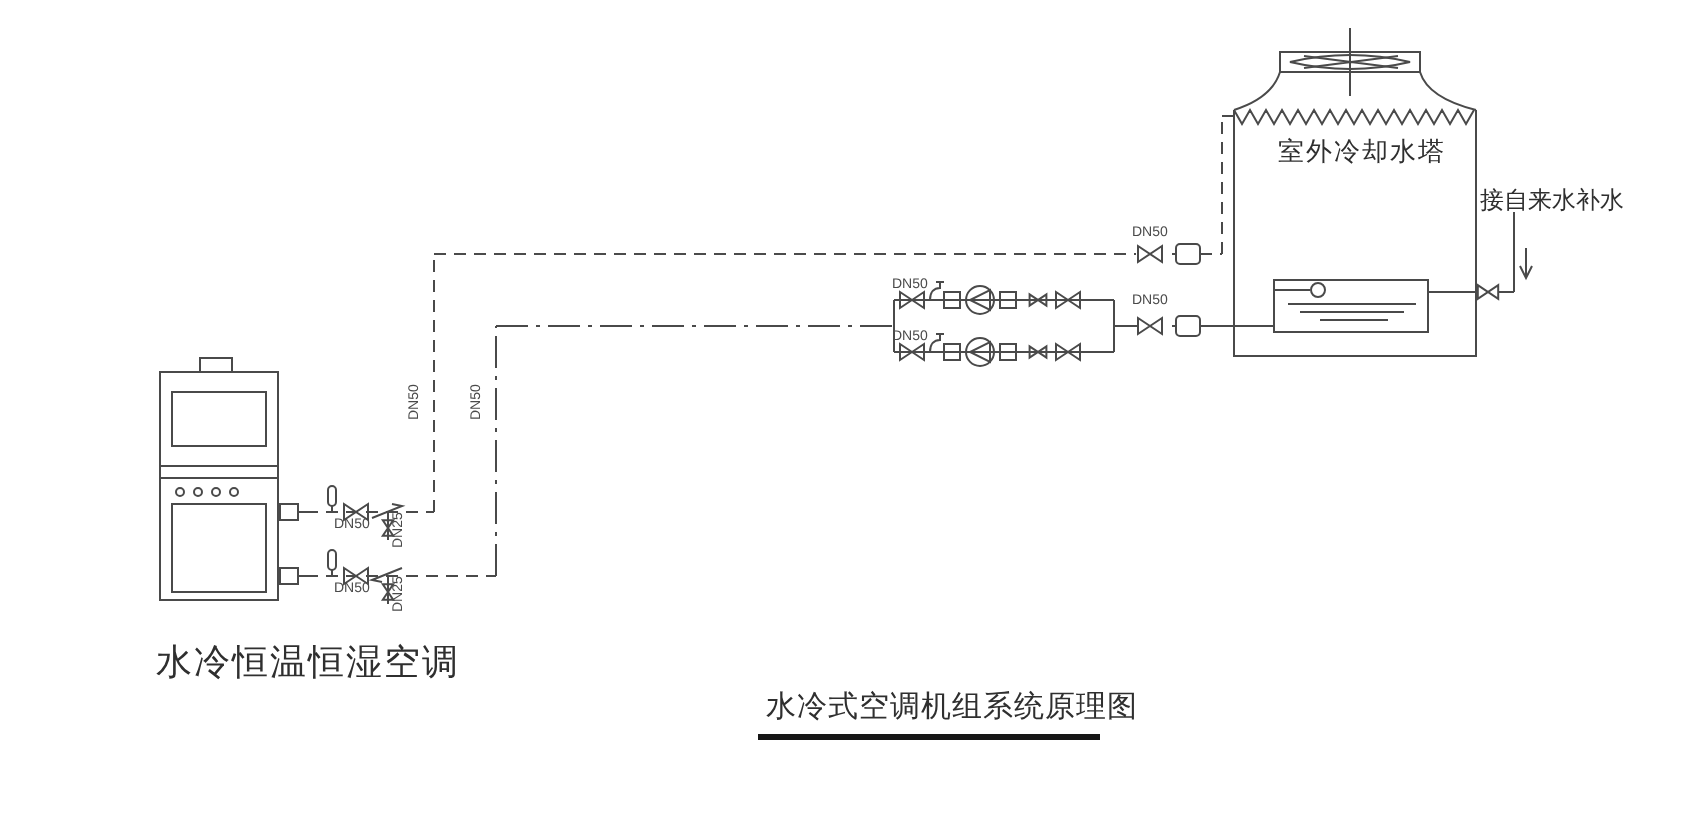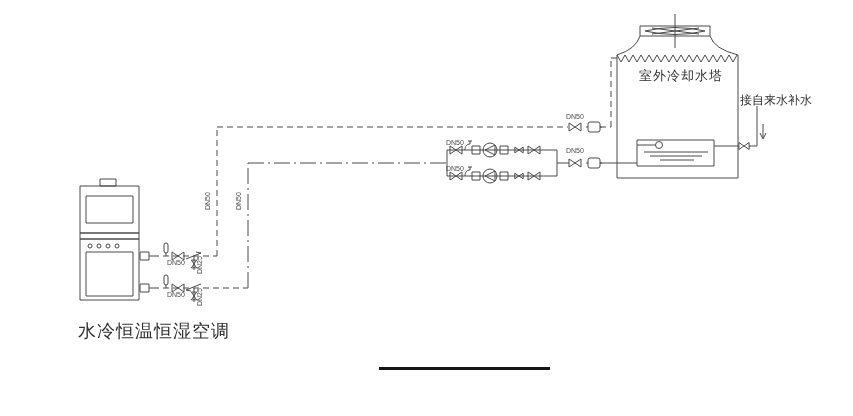--- a/index.html
+++ b/index.html
@@ -161,15 +161,16 @@
   <span class="lbl lbl-small" style="left:446px;top:139px;">DN50</span>
   <span class="lbl lbl-small" style="left:446px;top:165px;">DN50</span>
 
   <span class="lbl lbl-small" style="left:566px;top:113px;">DN50</span>
   <span class="lbl lbl-small" style="left:566px;top:147px;">DN50</span>
 
   <span class="lbl lbl-cjk ac-label">水冷恒温恒湿空调</span>
   <span class="lbl lbl-cjk tower-label">室外冷却水塔</span>
   <span class="lbl lbl-cjk makeup-label">接自来水补水</span>
 
+  <span class="lbl lbl-cjk title-label">水冷式空调机组系统原理图</span>
   <div class="title-underline"></div>
 
 </div>
 
 </body></html>

